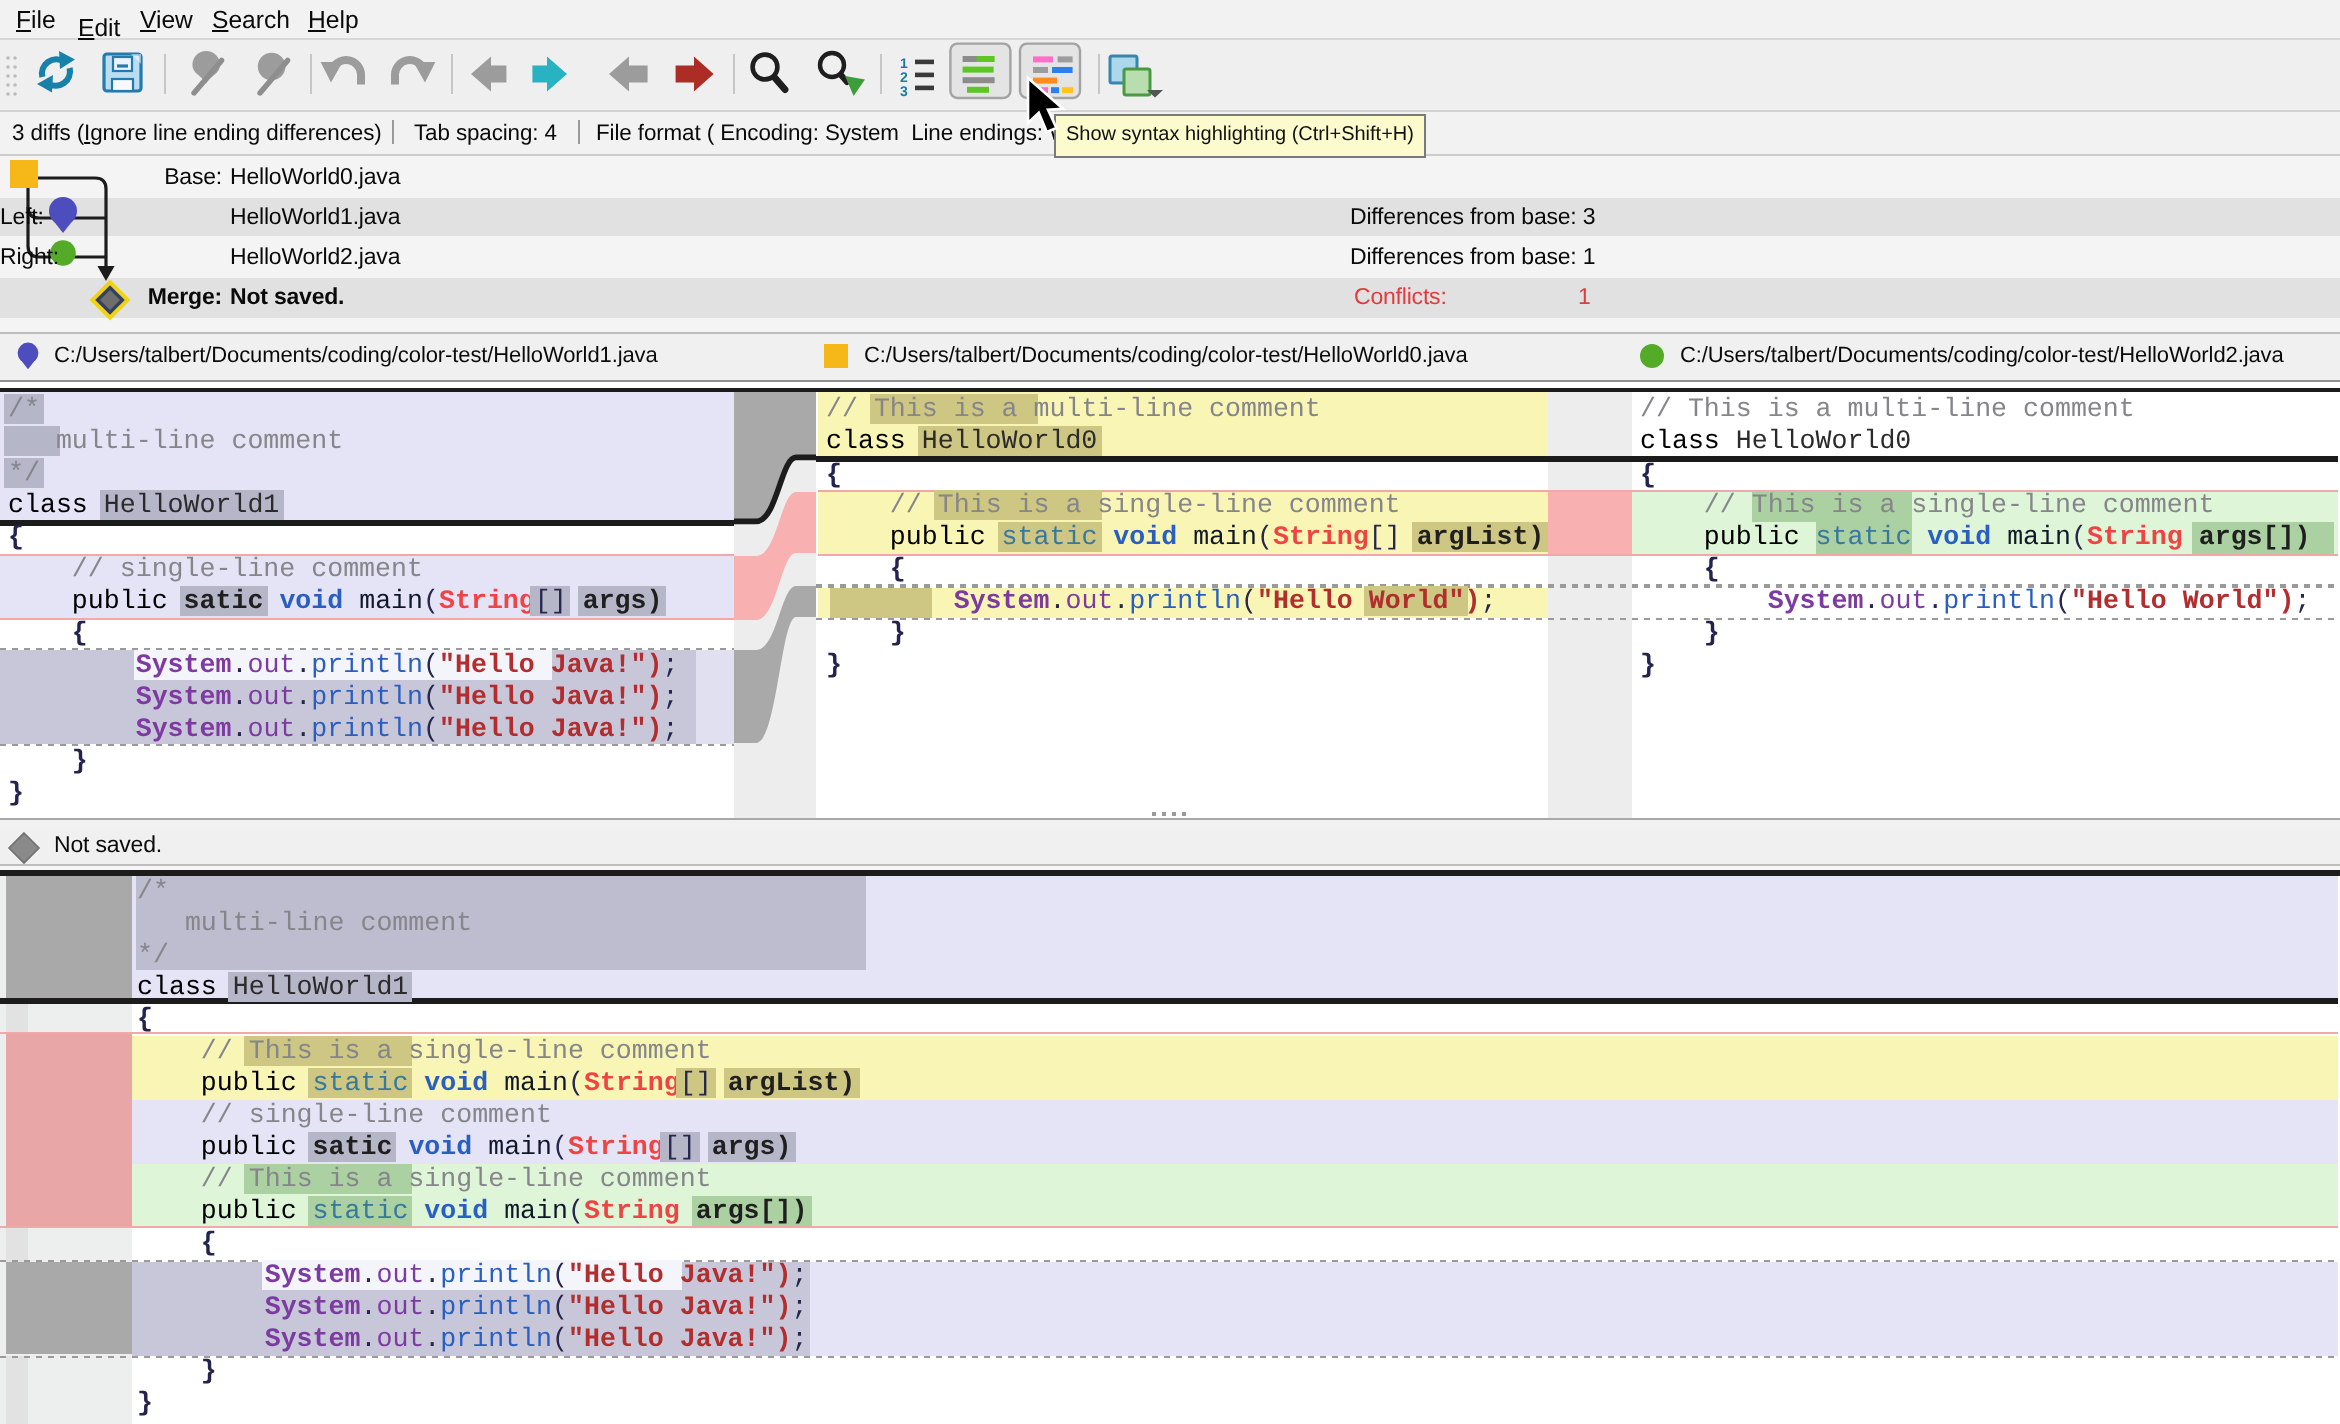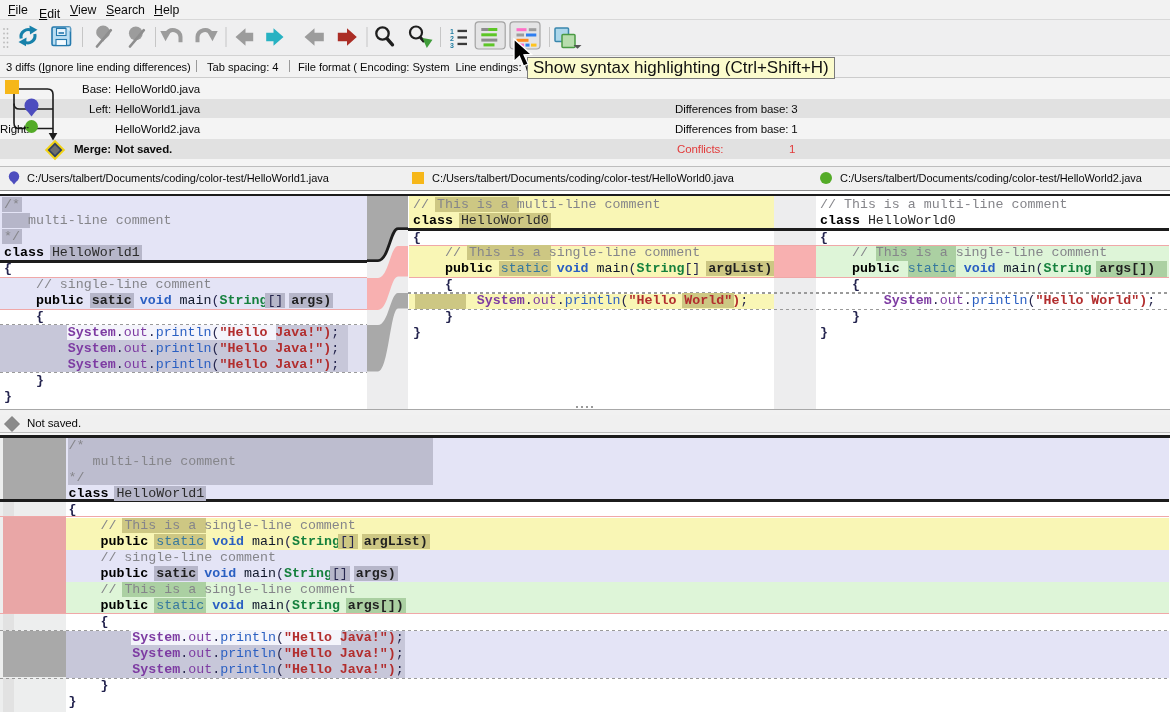--- a/index.html
+++ b/index.html
@@ -1,23 +1,23 @@
 <!DOCTYPE html>
 <html><head><meta charset="utf-8"><style>
 html,body{margin:0;padding:0}
 body{width:1170px;height:712px;position:relative;overflow:hidden;background:#fff;
  font-family:"Liberation Sans",sans-serif}
 .abs{position:absolute}
 .ln{position:absolute;height:16px;line-height:16px;font-family:"Liberation Mono",monospace;
  font-size:13.3px;white-space:pre;color:#26264e}
 .c{color:#85858a}
-.k{color:#000;font-weight:bold}
+.k{color:#000;font-weight:normal}
 .s{color:#36789e;font-weight:normal}
 .b{color:#2a5fc2;font-weight:bold}
-.t{color:#15803d;font-weight:bold}
+.t{color:#ef4444;font-weight:bold}
 .p{color:#7d3ba2;font-weight:bold}
 .p2{color:#7d3ba2}
 .b2{color:#2a5fc2}
 .r{color:#b22d2d;font-weight:bold}
 .i{color:#1f1f1f;font-weight:bold}
 .id{color:#2b2b2b}
 .m{color:#0f172a;font-weight:normal}
 .br{font-weight:bold;color:#23234e}
 .hl{background:#b6b6c9;box-shadow:2px 0 0 #b6b6c9,-2px 0 0 #b6b6c9}
 .hb{background:#bdbdcf}
@@ -142,21 +142,21 @@
 <rect x="5" y="2" width="14" height="14" fill="#f6b719"></rect>
 <circle cx="31.5" cy="27.5" r="7" fill="#4d4dbe"></circle>
 <polygon points="25.2,30.5 37.8,30.5 31.5,38.5" fill="#4d4dbe"></polygon>
 <circle cx="31.5" cy="48.5" r="6.4" fill="#54ab28"></circle>
 <polygon points="55,61.8 65.2,72 55,82.2 44.8,72" fill="#f2d314"></polygon>
 <polygon points="55,64.6 62.4,72 55,79.4 47.6,72" fill="#32415f"></polygon>
 <polygon points="55,67 60,72 55,77 50,72" fill="#6e6e6e"></polygon>
 </svg>
 <div class="abs ui" style="left:0;top:83px;width:111px;text-align:right">Base:</div>
 <div class="abs ui" style="left:115px;top:83px">HelloWorld0.java</div>
-<div class="abs ui" style="left:0;top:103px;width:111px;text-align:right">Left:</div>
+<div class="abs ui" style="left:0;top:103px;width:111px;text-align:left">Left:</div>
 <div class="abs ui" style="left:115px;top:103px">HelloWorld1.java</div>
 <div class="abs ui" style="left:0;top:123px;width:111px;text-align:left">Right:</div>
 <div class="abs ui" style="left:115px;top:123px">HelloWorld2.java</div>
 <div class="abs ui" style="left:0;top:143px;width:111px;text-align:right;font-weight:bold">Merge:</div>
 <div class="abs ui" style="left:115px;top:143px;font-weight:bold">Not saved.</div>
 <div class="abs ui" style="left:675px;top:103px">Differences from base: 3</div>
 <div class="abs ui" style="left:675px;top:123px">Differences from base: 1</div>
 <div class="abs ui" style="left:677px;top:143px;color:#e23b3b">Conflicts:</div>
 <div class="abs ui" style="left:789px;top:143px;color:#e23b3b">1</div>
 
@@ -290,16 +290,16 @@
 <div class="ln" style="left:68.5px;top:565.5px">    <span class="k">public</span> <span class="i hl">satic</span> <span class="b">void</span> <span class="m">main</span>(<span class="t">String</span><span class="hl">[]</span> <span class="i hl">args)</span></div>
 <div class="ln" style="left:68.5px;top:581.5px">    <span class="c">// <span class="hg">This is a </span>single-line comment</span></div>
 <div class="ln" style="left:68.5px;top:597.5px">    <span class="k">public</span> <span class="s hg">static</span> <span class="b">void</span> <span class="m">main</span>(<span class="t">String</span> <span class="i hg">args[])</span></div>
 <div class="ln" style="left:68.5px;top:613.5px">    <span class="br">{</span></div>
 <div class="ln" style="left:68.5px;top:629.5px">        <span class="hw"><span class="p">System</span>.<span class="p2">out</span>.<span class="b2">println</span>(<span class="r">"Hello </span></span><span class="r">Java!")</span>;</div>
 <div class="ln" style="left:68.5px;top:645.5px">        <span class="p">System</span>.<span class="p2">out</span>.<span class="b2">println</span>(<span class="r">"Hello Java!")</span>;</div>
 <div class="ln" style="left:68.5px;top:661.5px">        <span class="p">System</span>.<span class="p2">out</span>.<span class="b2">println</span>(<span class="r">"Hello Java!")</span>;</div>
 <div class="ln" style="left:68.5px;top:677.5px">    <span class="br">}</span></div>
 <div class="ln" style="left:68.5px;top:693.5px"><span class="br">}</span></div>
 
-<div class="abs" style="left:527px;top:57px;height:20px;background:#fbfbcd;border:1px solid #7a7a7a;font-size:17px;line-height:20px;color:#111;padding:0 5px;white-space:nowrap">Show syntax highlighting (Ctrl+Shift+H)</div>
+<div class="abs" style="left:527px;top:57px;height:20px;background:#fbfbcd;border:1px solid #7a7a7a;font-size:10px;line-height:20px;color:#111;padding:0 5px;white-space:nowrap">Show syntax highlighting (Ctrl+Shift+H)</div>
 <svg class="abs" style="left:510px;top:37px" width="28" height="34" viewBox="0 0 28 34">
 <path d="M4,2 L4,24.5 L9.4,19.4 L13.4,29 L18.2,27 L14,17.8 L21.5,17.4 Z" fill="#000" stroke="#fff" stroke-width="1.3"></path>
 </svg>
 
 </body></html>

